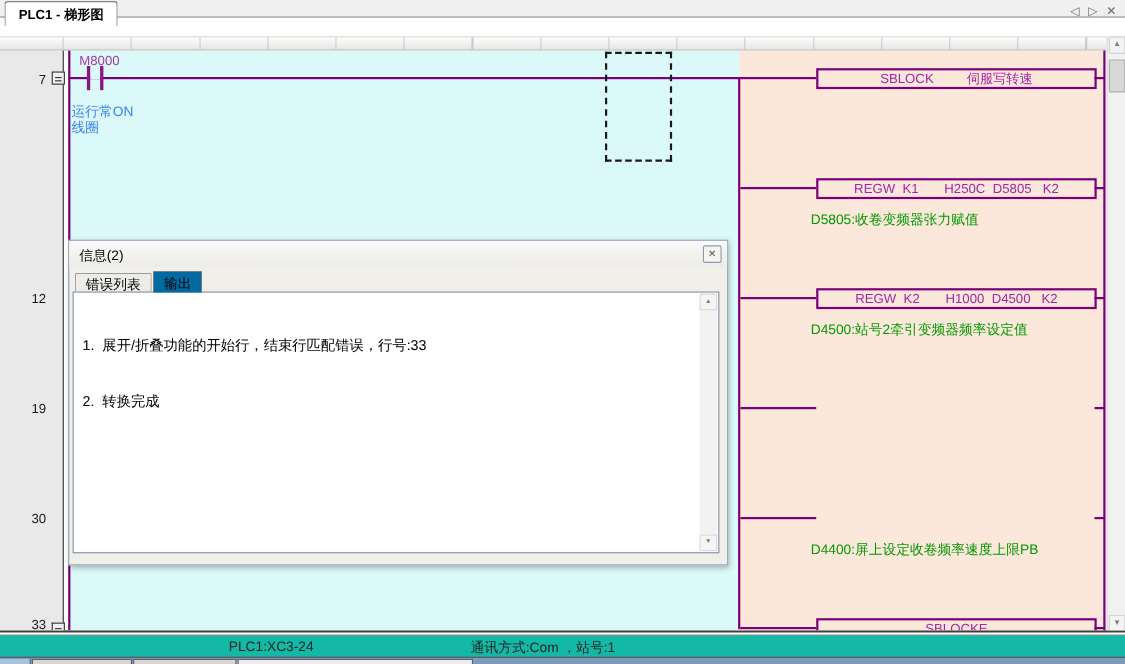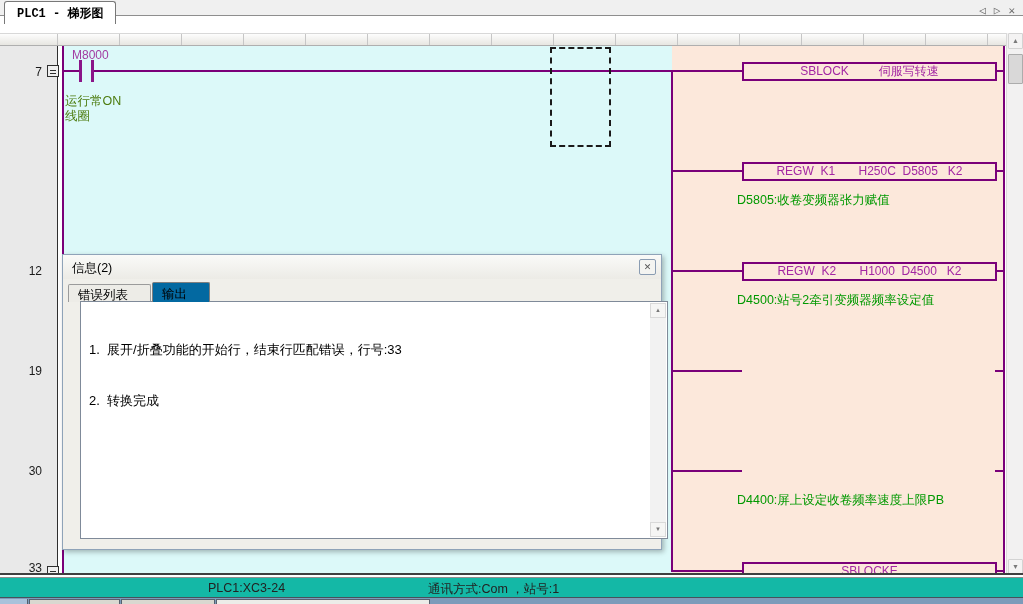--- a/index.html
+++ b/index.html
@@ -1,20 +1,20 @@
 <!DOCTYPE html>
 <html><head>
 <meta charset="utf-8">
 <style>
   * { margin:0; padding:0; box-sizing:border-box; }
   html,body { width:1023px; height:604px; overflow:hidden; }
   body { position:relative; background:#fff; font-family:"Liberation Sans","DejaVu Sans",sans-serif; font-size:12px; color:#000; }
 
   
-  .tabbar { position:absolute; left:0; top:0; width:1023px; height:16px; background:#F0F0F0; border-bottom:1px solid #8E8E8E;font-family:Liberation Mono, monospace; }
+  .tabbar { position:absolute; left:0; top:0; width:1023px; height:16px; background:#F0F0F0; border-bottom:1px solid #8E8E8E; }
   .doc-tab { position:absolute; left:4px; top:1px; height:23px; background:#FFFFFF; border:1px solid #787878; border-bottom:none; border-radius:3px 3px 0 0; padding:3px 12px 0 12px; font-weight:bold; font-size:12px; z-index:2; }
   .nav-icons { position:absolute; right:8px; top:5px; display:flex; gap:8px; color:#6E6E6E; font-size:11px; line-height:13px; }
   .nav-icons span { cursor:default; }
 
   
   .editor { position:absolute; left:0; top:24px; width:1023px; height:551px; background:#FFFFFF; border-bottom:2px solid #3F3F3F; overflow:hidden; }
 
   .grid-header { position:absolute; left:0; top:9px; width:1006px; height:13px;
       background-image:
         repeating-linear-gradient(90deg, rgba(0,0,0,0) 0px, rgba(0,0,0,0) 61px, #C6C6C6 61px, #C6C6C6 62px),
@@ -29,41 +29,41 @@
   .fold .fline2 { position:absolute; left:2px; right:2px; top:7px; height:1px; background:#2F2F2F; }
 
   .cyan-area { position:absolute; left:62px; top:22px; width:610px; height:529px; background:#DCF9F9; border-left:2px solid #7A0079; }
   .pink-area { position:absolute; left:672px; top:22px; width:333px; height:529px; background:#FCE8DB; border-right:2px solid #7A0079; }
 
   .hline { position:absolute; height:2px; background:#7A0079; }
   .vline { position:absolute; width:2px; background:#7A0079; }
 
   .contact-bar { position:absolute; width:3px; height:22px; top:36px; background:#8A1589; }
   .contact-label { position:absolute; left:72px; top:24px; color:#A23CA2; font-size:12px; }
-  .contact-comment { position:absolute; left:65px; top:70px; color:#4d7c0f; font-size:12.5px; line-height:15px; }
+  .contact-comment { position:absolute; left:65px; top:70px; color:#3b82f6; font-size:12.5px; line-height:15px; }
 
   .cursor-box { position:absolute; left:550px; top:23px; width:61px; height:100px; border:2px dashed #1A1A1A; background:transparent; z-index:2; }
 
   .blk { position:absolute; left:742px; width:255px; height:19px; border:2px solid #7A0079; color:#A326A3; font-size:12px; line-height:15px; text-align:center; white-space:pre; overflow:hidden; }
   .cmt { position:absolute; left:737px; height:16px; color:#009900; font-size:12.5px; white-space:pre; }
 
   
   .vsb { position:absolute; left:1006px; top:9px; width:17px; height:542px; background:#F2F1F1; border-left:1px solid #DADADA; }
   .vsb .btn { position:absolute; left:1px; width:15px; height:16px; background:#F4F3F3; border:1px solid #D3D3D3; border-radius:1px; color:#7A7A7A; font-size:7px; line-height:14px; text-align:center; }
   .vsb .thumb { position:absolute; left:1px; top:21px; width:15px; height:30px; background:#D9D8D8; border:1px solid #ACACAC; border-radius:1px; }
 
   
-  .dialog { position:absolute; left:62px; top:218px; width:600px; height:296px; background:#F0EFEA; border:1px solid #8FA3B8; box-shadow:2px 2px 5px rgba(0,0,0,0.28); z-index:10;margin-top:36px; }
+  .dialog { position:absolute; left:62px; top:218px; width:600px; height:296px; background:#F0EFEA; border:1px solid #8FA3B8; box-shadow:2px 2px 5px rgba(0,0,0,0.28); z-index:10; }
   .dlg-title { position:absolute; left:0; top:0; width:100%; height:24px; background:linear-gradient(#FAFAF8,#ECEBE6); }
   .dlg-title-text { position:absolute; left:9px; top:5px; font-size:12.5px; color:#000; }
   .dlg-close { position:absolute; right:5px; top:4px; width:17px; height:16px; background:#F4F4F1; border:1px solid #8A9CB2; border-radius:2px; font-size:9px; line-height:14px; text-align:center; color:#555; cursor:default; }
   .dlg-tabs { position:absolute; left:5px; top:27px; height:20px; display:flex; align-items:flex-end; }
-  .dlg-tab { border:1px solid #9B9B9B; border-bottom:none; background:#EDECE7; padding:2px 22px 2px 9px; height:18px; font-size:12.5px; border-radius:2px 2px 0 0; margin-right:1px; }
+  .dlg-tab { border:1px solid #9B9B9B; border-bottom:none; background:#EDECE7; padding:2px 9px 2px 9px; height:18px; font-size:12.5px; border-radius:2px 2px 0 0; margin-right:1px; }
   .dlg-tab.active { background:#0369a1; border-color:#7F7F7F; height:20px; padding-top:3px; position:relative; z-index:2; }
-  .dlg-content { position:absolute; left:17px; top:46px; width:588px; height:238px; background:#FFFFFF; border:1px solid #7F8A99; }
+  .dlg-content { position:absolute; left:3px; top:46px; width:588px; height:238px; background:#FFFFFF; border:1px solid #7F8A99; }
   .dlg-msgs { position:absolute; left:8px; top:5px; right:22px; font-size:13px; line-height:17px; color:#000; white-space:pre-wrap; }
   .dlg-vsb { position:absolute; right:1px; top:1px; width:16px; height:234px; background:#F2F2F2; }
   .dlg-vsb .btn { position:absolute; left:0; width:16px; height:15px; background:#F5F5F4; border:1px solid #D9D9D9; color:#777; font-size:6px; line-height:13px; text-align:center; }
 
   
   .statusbar { position:absolute; left:0; top:577px; width:1023px; height:36px; background:#14b8a6; border-top:1px solid #8F8F8F; font-size:12.5px; color:#222; }
   .sb-device { position:absolute; left:208px; top:3px; }
   .sb-comm { position:absolute; left:428px; top:3px; }
 
   

